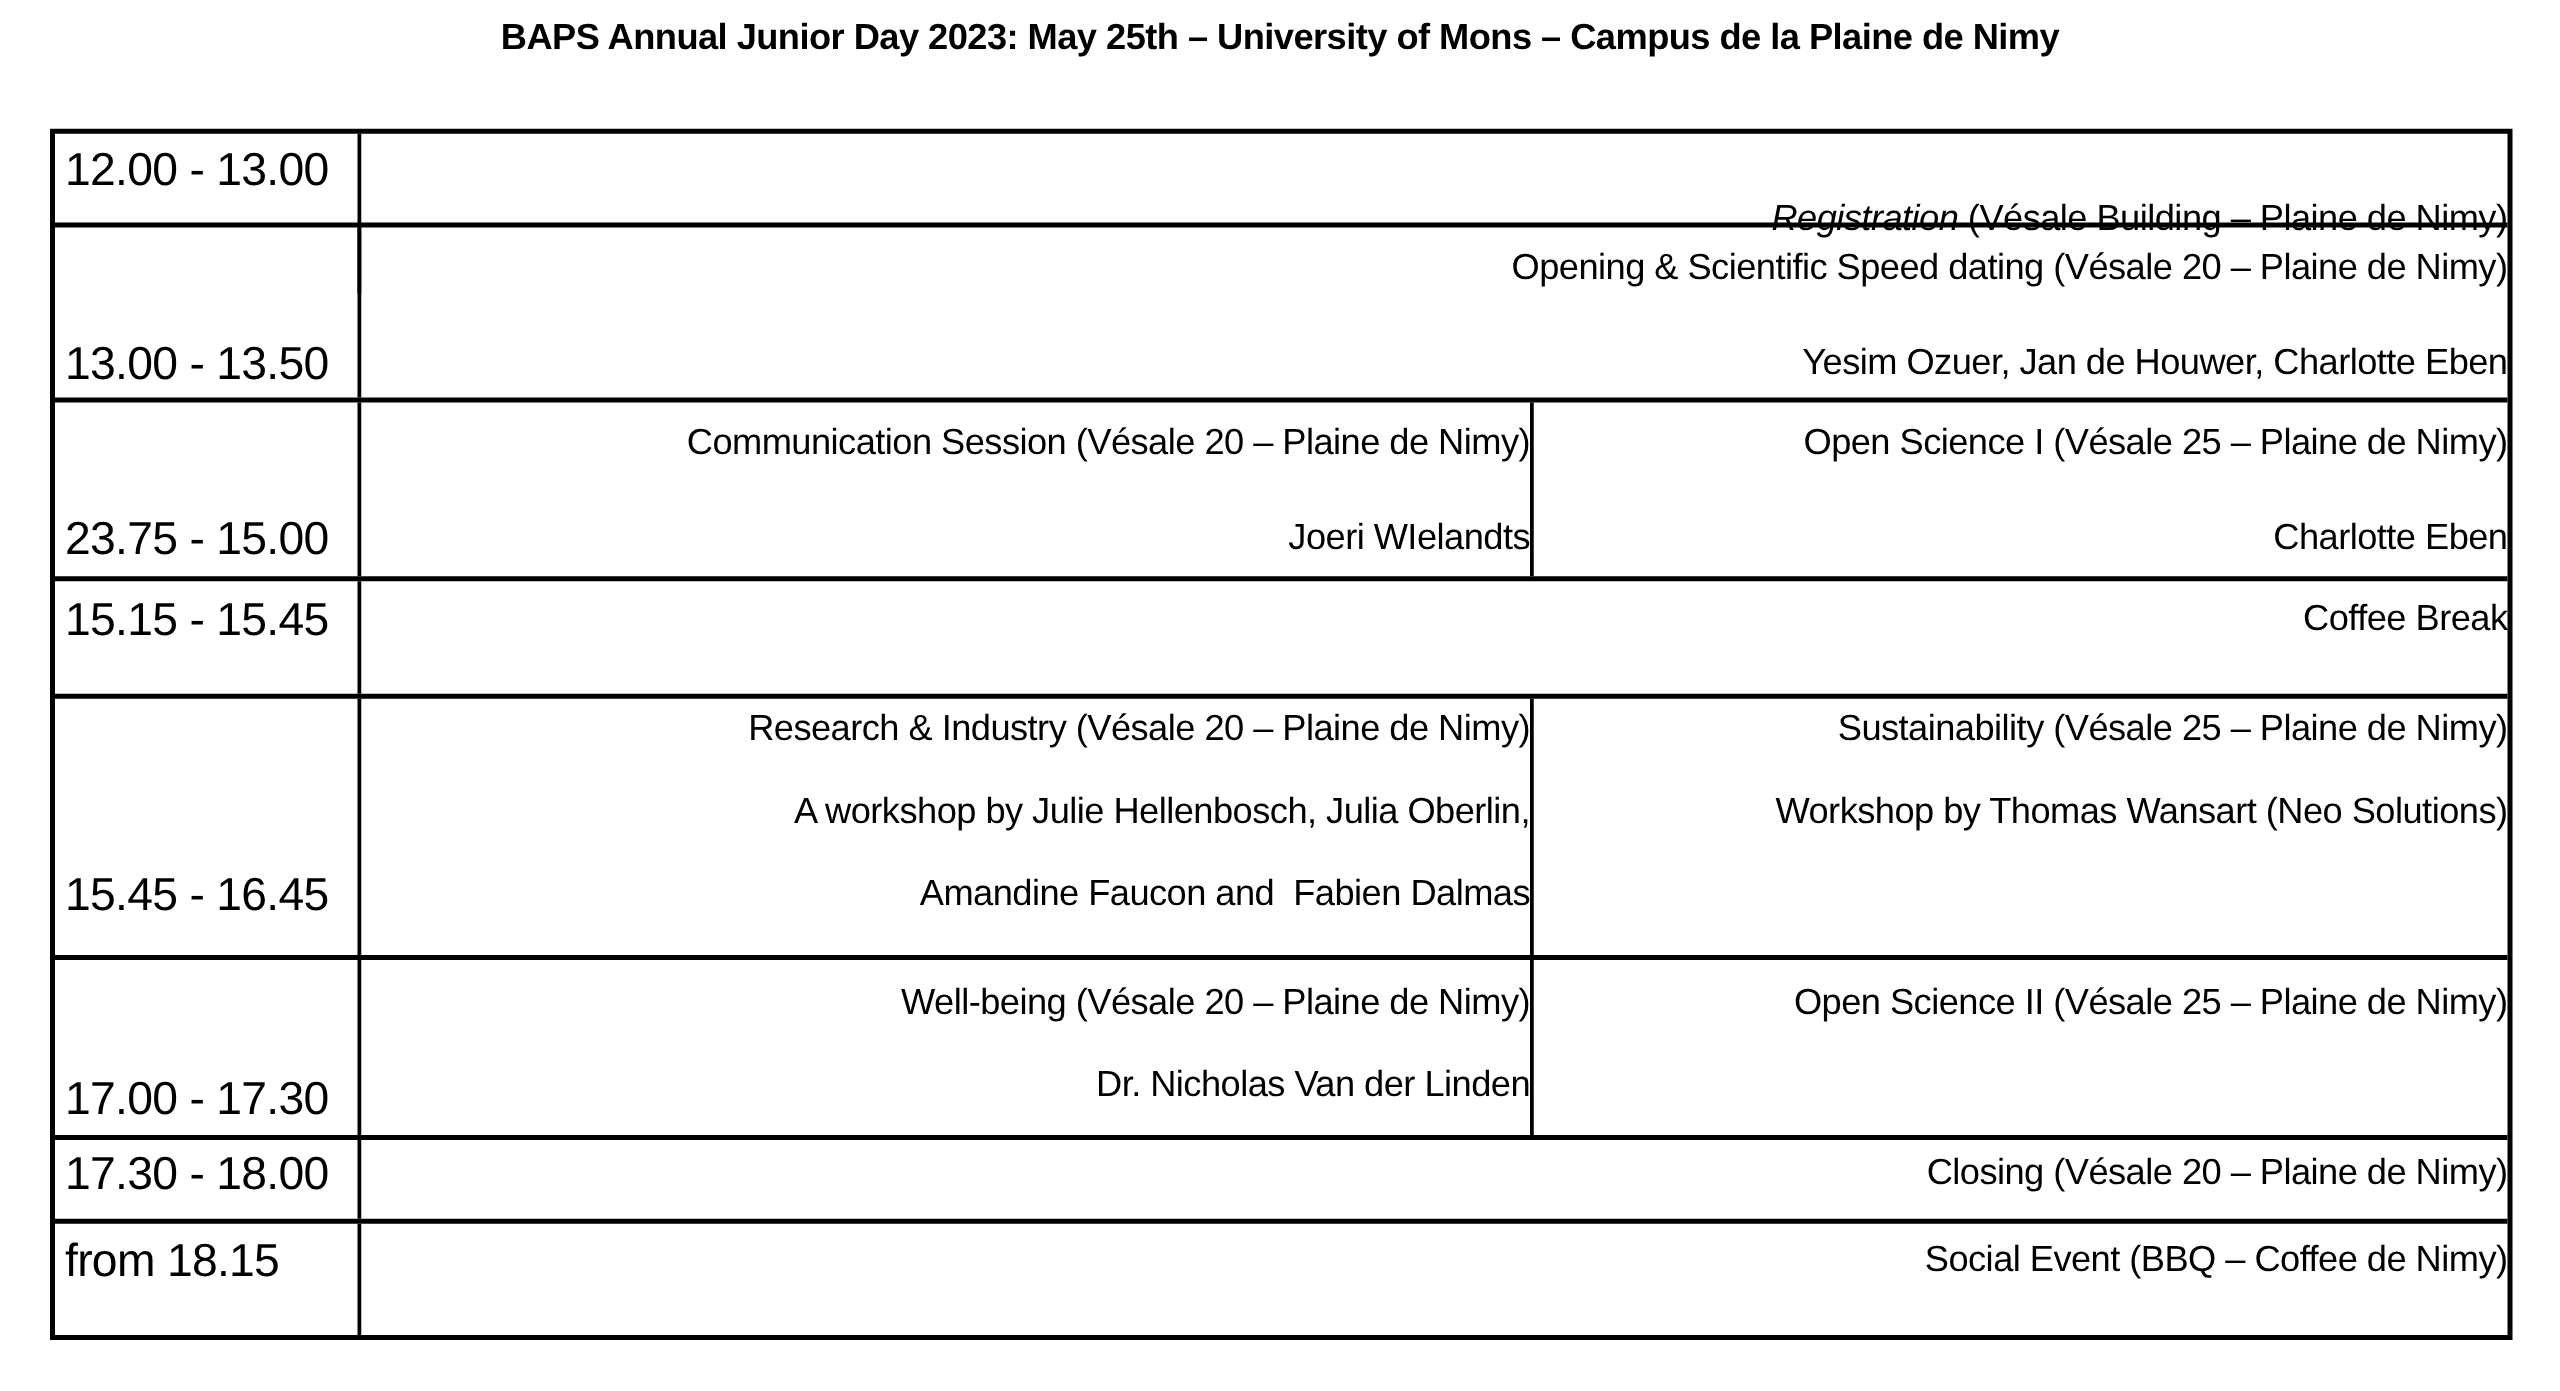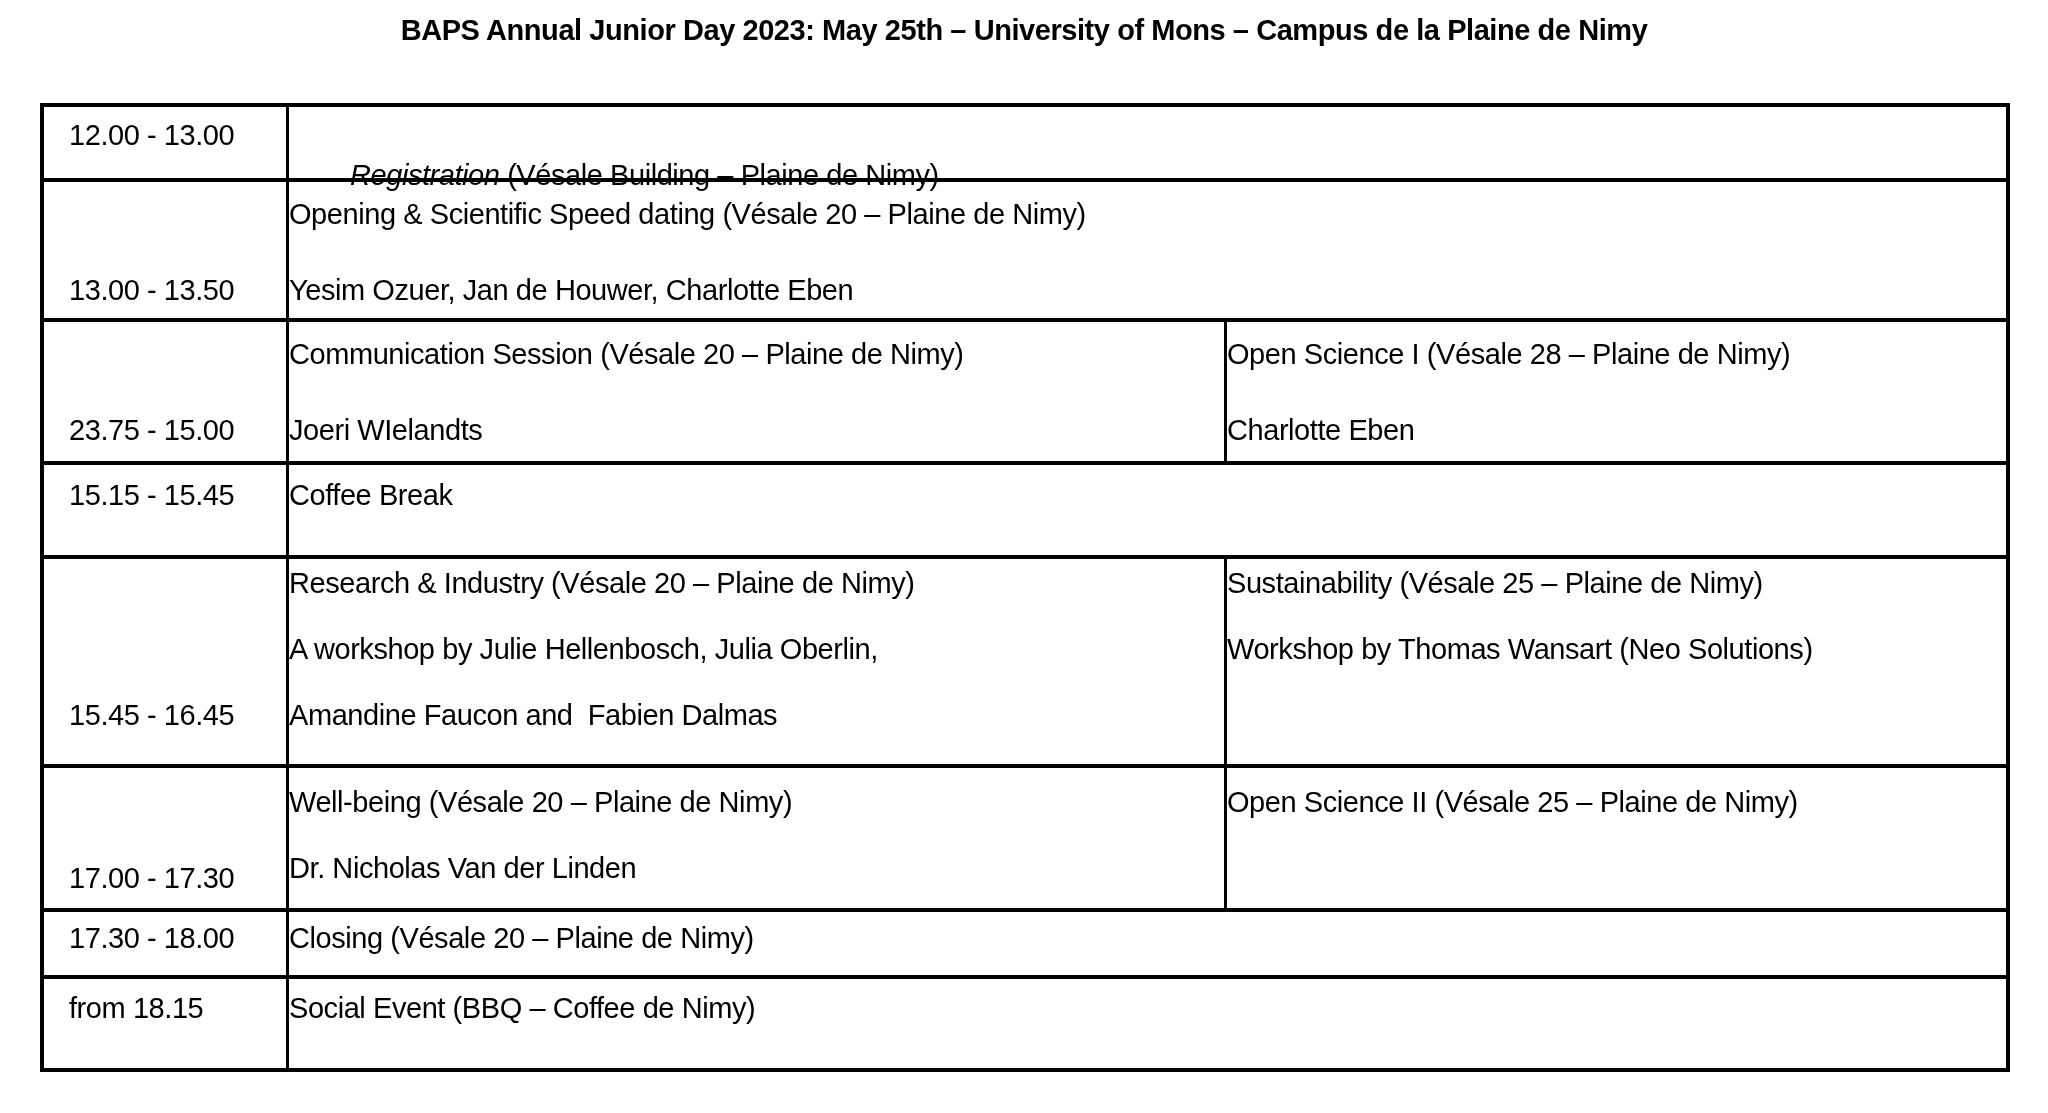--- a/index.html
+++ b/index.html
@@ -32,27 +32,27 @@
     display:grid;
     box-sizing:border-box;
     border-bottom:4px solid #000;
   }
   .row:last-child{border-bottom:none;}
   .row.single{grid-template-columns:245px 1fr;}
   .row.double{grid-template-columns:245px 938px 1fr;}
   .tcell{
     box-sizing:border-box;
     border-right:3px solid #000;
-    padding-left:25px;
-    font-size:29px;
+    padding-left:8px;
+    font-size:37px;
     letter-spacing:-0.015em;
   }
   .ecell{
     box-sizing:border-box;
-    text-align:left;
+    text-align:right;
     font-size:29px;
     letter-spacing:-0.015em;
   }
   .ecell.mid{border-right:3px solid #000;}
   .line{
     line-height:40px;
     white-space:pre-wrap;
   }
   .lines{display:flex;flex-direction:column;}
   .italic{font-style:italic;}
@@ -101,21 +101,21 @@
       <span class="line">23.75 - 15.00</span>
     </div>
     <div class="ecell mid">
       <div class="lines">
         <div class="line">Communication Session (Vésale 20 – Plaine de Nimy)</div>
         <div class="line">Joeri WIelandts</div>
       </div>
     </div>
     <div class="ecell">
       <div class="lines">
-        <div class="line">Open Science I (Vésale 28 – Plaine de Nimy)</div>
+        <div class="line">Open Science I (Vésale 25 – Plaine de Nimy)</div>
         <div class="line">Charlotte Eben</div>
       </div>
     </div>
   </div>
 
   <div class="row single r4">
     <div class="tcell">
       <span class="line">15.15 - 15.45</span>
     </div>
     <div class="ecell">

